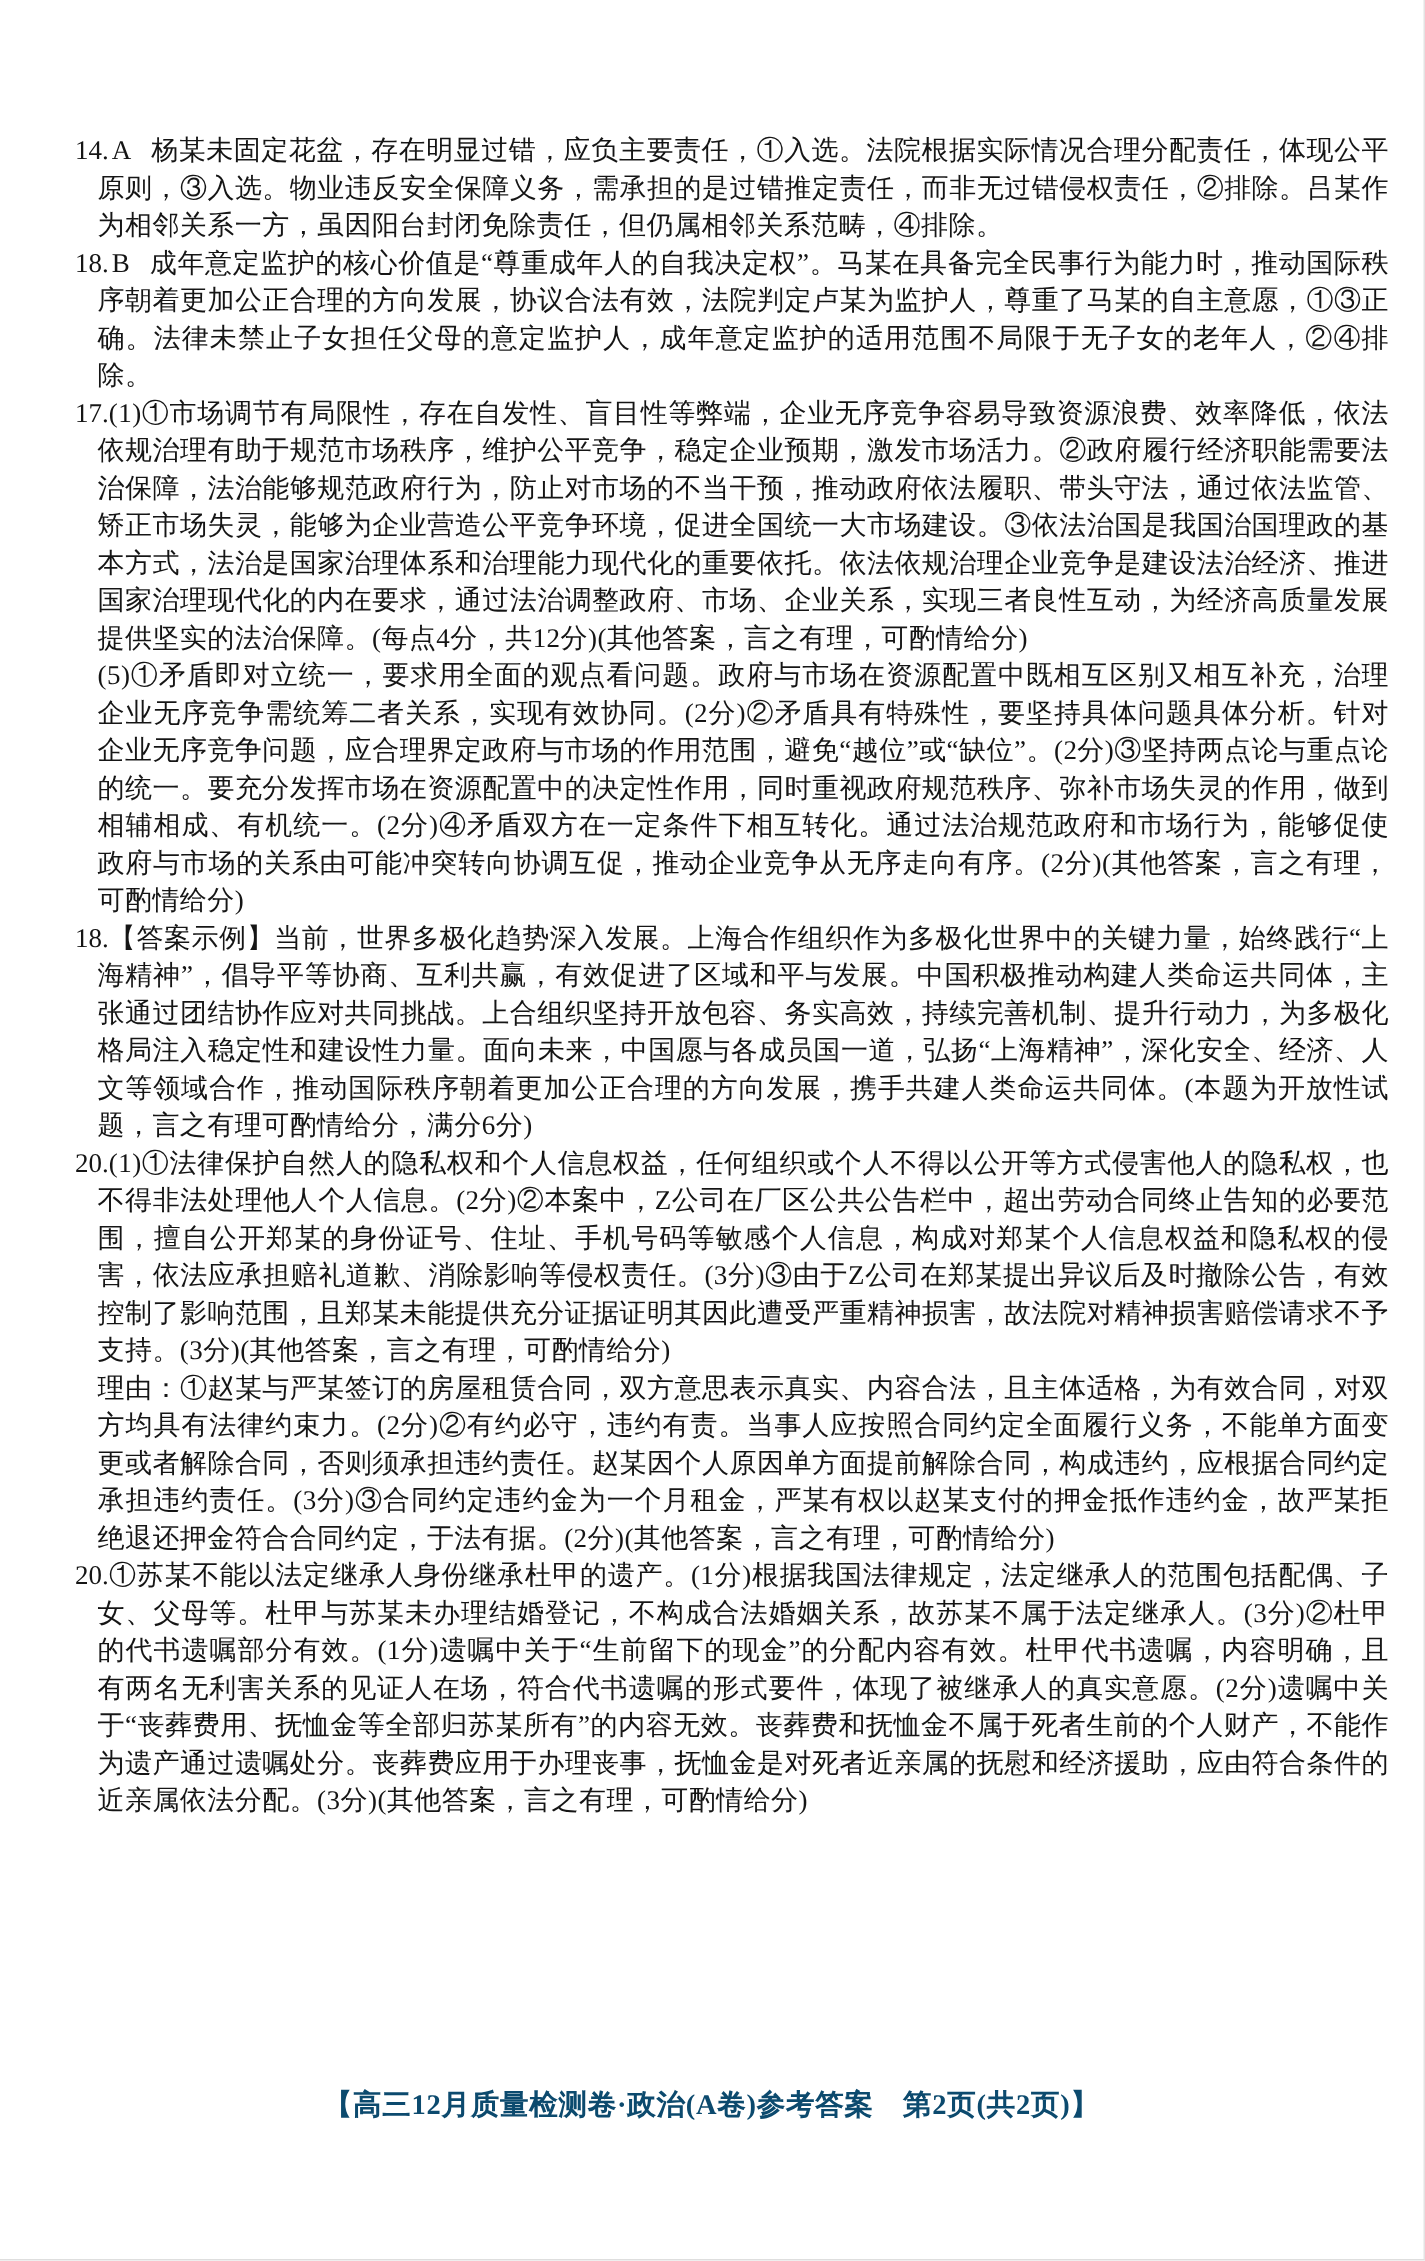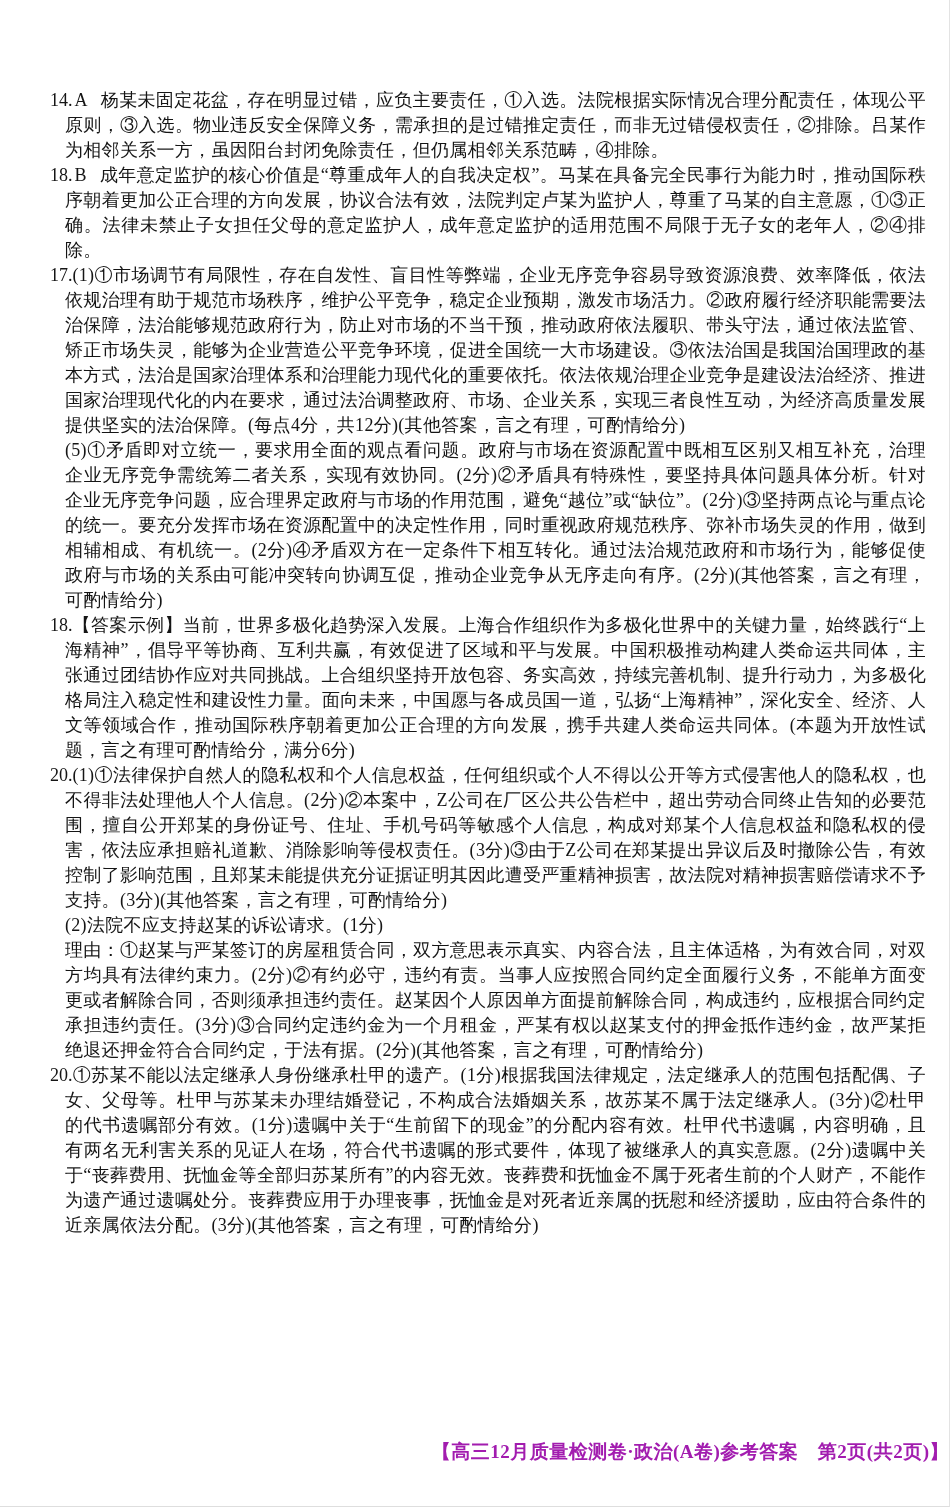--- a/index.html
+++ b/index.html
@@ -36,27 +36,26 @@
   }
   .part.first { text-indent: -15px; }
   .num { letter-spacing: 0; }
   .ans { margin-left: 2px; margin-right: 13px; }
   .ans:empty { display: none; margin: 0; }
   .footer {
     position: absolute;
     top: 1392px;
     left: 0;
     width: 100%;
-    text-align: right;
+    text-align: center;
     font-weight: bold;
     font-size: 19px;
     line-height: 24px;
     letter-spacing: 0.5px;
-    color: #a21caf;
-    margin-top: 48px;
+    color: #0c4a6e;
   }
 </style>
 </head>
 <body>
 
 <div class="page">
   <div class="content">
 
     <div class="item">
       <p class="part first"><span class="num">14.</span><span class="ans">A</span><span class="txt">杨某未固定花盆，存在明显过错，应负主要责任，①入选。法院根据实际情况合理分配责任，体现公平原则，③入选。物业违反安全保障义务，需承担的是过错推定责任，而非无过错侵权责任，②排除。吕某作为相邻关系一方，虽因阳台封闭免除责任，但仍属相邻关系范畴，④排除。</span></p>
@@ -71,21 +70,20 @@
       <p class="part first"><span class="num">17.</span><span class="txt">(1)①市场调节有局限性，存在自发性、盲目性等弊端，企业无序竞争容易导致资源浪费、效率降低，依法依规治理有助于规范市场秩序，维护公平竞争，稳定企业预期，激发市场活力。②政府履行经济职能需要法治保障，法治能够规范政府行为，防止对市场的不当干预，推动政府依法履职、带头守法，通过依法监管、矫正市场失灵，能够为企业营造公平竞争环境，促进全国统一大市场建设。③依法治国是我国治国理政的基本方式，法治是国家治理体系和治理能力现代化的重要依托。依法依规治理企业竞争是建设法治经济、推进国家治理现代化的内在要求，通过法治调整政府、市场、企业关系，实现三者良性互动，为经济高质量发展提供坚实的法治保障。(每点4分，共12分)(其他答案，言之有理，可酌情给分)</span></p>
       <p class="part"><span class="txt">(5)①矛盾即对立统一，要求用全面的观点看问题。政府与市场在资源配置中既相互区别又相互补充，治理企业无序竞争需统筹二者关系，实现有效协同。(2分)②矛盾具有特殊性，要坚持具体问题具体分析。针对企业无序竞争问题，应合理界定政府与市场的作用范围，避免“越位”或“缺位”。(2分)③坚持两点论与重点论的统一。要充分发挥市场在资源配置中的决定性作用，同时重视政府规范秩序、弥补市场失灵的作用，做到相辅相成、有机统一。(2分)④矛盾双方在一定条件下相互转化。通过法治规范政府和市场行为，能够促使政府与市场的关系由可能冲突转向协调互促，推动企业竞争从无序走向有序。(2分)(其他答案，言之有理，可酌情给分)</span></p>
     </div>
 
     <div class="item">
       <p class="part first"><span class="num">18.</span><span class="txt">【答案示例】当前，世界多极化趋势深入发展。上海合作组织作为多极化世界中的关键力量，始终践行“上海精神”，倡导平等协商、互利共赢，有效促进了区域和平与发展。中国积极推动构建人类命运共同体，主张通过团结协作应对共同挑战。上合组织坚持开放包容、务实高效，持续完善机制、提升行动力，为多极化格局注入稳定性和建设性力量。面向未来，中国愿与各成员国一道，弘扬“上海精神”，深化安全、经济、人文等领域合作，推动国际秩序朝着更加公正合理的方向发展，携手共建人类命运共同体。(本题为开放性试题，言之有理可酌情给分，满分6分)</span></p>
     </div>
 
     <div class="item">
       <p class="part first"><span class="num">20.</span><span class="txt">(1)①法律保护自然人的隐私权和个人信息权益，任何组织或个人不得以公开等方式侵害他人的隐私权，也不得非法处理他人个人信息。(2分)②本案中，Z公司在厂区公共公告栏中，超出劳动合同终止告知的必要范围，擅自公开郑某的身份证号、住址、手机号码等敏感个人信息，构成对郑某个人信息权益和隐私权的侵害，依法应承担赔礼道歉、消除影响等侵权责任。(3分)③由于Z公司在郑某提出异议后及时撤除公告，有效控制了影响范围，且郑某未能提供充分证据证明其因此遭受严重精神损害，故法院对精神损害赔偿请求不予支持。(3分)(其他答案，言之有理，可酌情给分)</span></p>
-      <p class="part"><span class="txt">(2)法院不应支持赵某的诉讼请求。(1分)</span></p>
       <p class="part"><span class="txt">理由：①赵某与严某签订的房屋租赁合同，双方意思表示真实、内容合法，且主体适格，为有效合同，对双方均具有法律约束力。(2分)②有约必守，违约有责。当事人应按照合同约定全面履行义务，不能单方面变更或者解除合同，否则须承担违约责任。赵某因个人原因单方面提前解除合同，构成违约，应根据合同约定承担违约责任。(3分)③合同约定违约金为一个月租金，严某有权以赵某支付的押金抵作违约金，故严某拒绝退还押金符合合同约定，于法有据。(2分)(其他答案，言之有理，可酌情给分)</span></p>
     </div>
 
     <div class="item">
       <p class="part first"><span class="num">20.</span><span class="txt">①苏某不能以法定继承人身份继承杜甲的遗产。(1分)根据我国法律规定，法定继承人的范围包括配偶、子女、父母等。杜甲与苏某未办理结婚登记，不构成合法婚姻关系，故苏某不属于法定继承人。(3分)②杜甲的代书遗嘱部分有效。(1分)遗嘱中关于“生前留下的现金”的分配内容有效。杜甲代书遗嘱，内容明确，且有两名无利害关系的见证人在场，符合代书遗嘱的形式要件，体现了被继承人的真实意愿。(2分)遗嘱中关于“丧葬费用、抚恤金等全部归苏某所有”的内容无效。丧葬费和抚恤金不属于死者生前的个人财产，不能作为遗产通过遗嘱处分。丧葬费应用于办理丧事，抚恤金是对死者近亲属的抚慰和经济援助，应由符合条件的近亲属依法分配。(3分)(其他答案，言之有理，可酌情给分)</span></p>
     </div>
 
   </div>
 
   <div class="footer">【高三12月质量检测卷·政治(A卷)参考答案　第2页(共2页)】</div>

